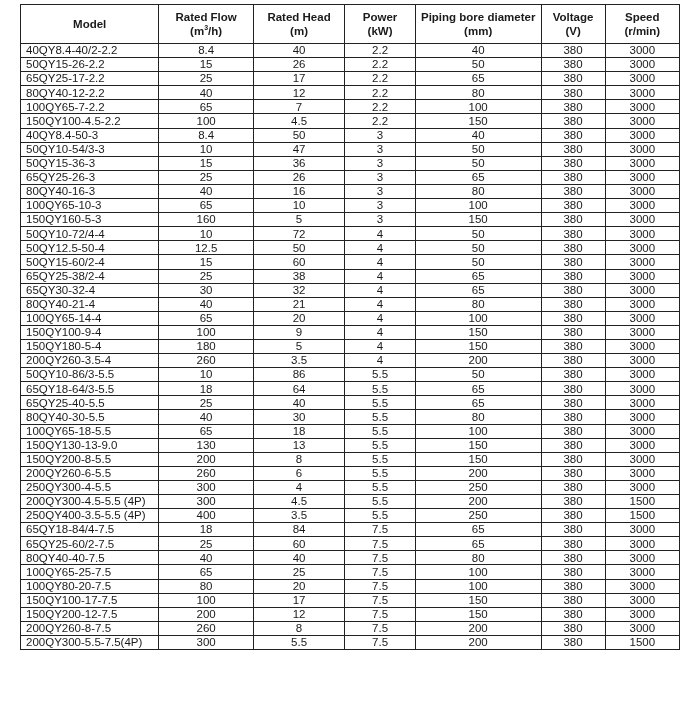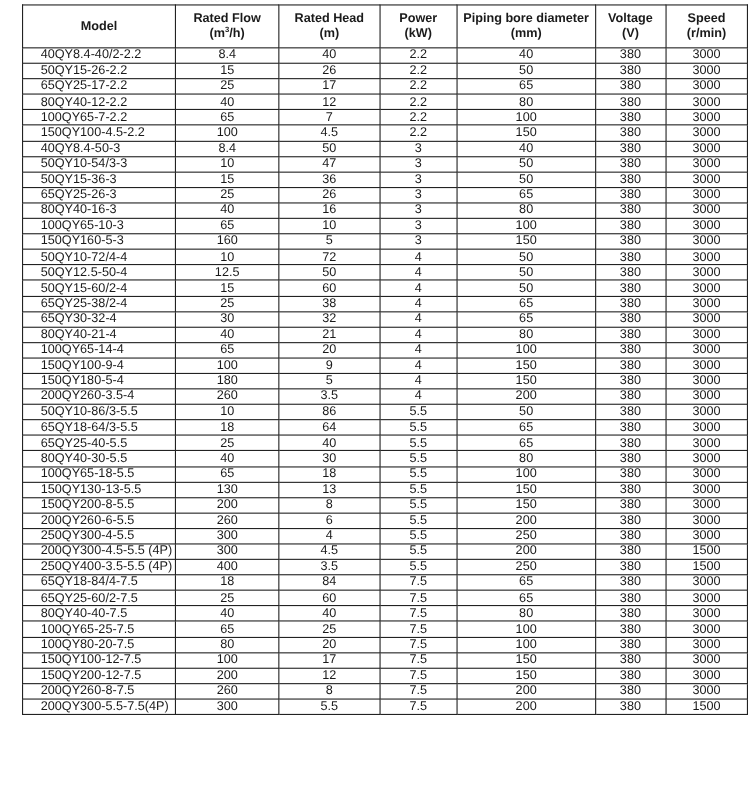--- a/index.html
+++ b/index.html
@@ -2,21 +2,21 @@
 <html><head>
 <meta charset="utf-8">
 <style>
   html, body { margin:0; padding:0; background:#ffffff; }
   body { width:680px; height:721px; overflow:hidden; position:relative; }
   .wrap { position:absolute; left:4px; top:4px; }
   table { border-collapse:collapse; font-family:"Liberation Sans", sans-serif; color:#1a1a1a; table-layout:fixed;margin-left:16px; }
   th, td { border:1.5px solid #222; padding:0; }
   th { height:38px; font-weight:bold; font-size:11.5px; line-height:14px; text-align:center; vertical-align:middle; }
   td { height:13.1px; font-size:11.5px; line-height:12.5px; text-align:center; white-space:nowrap; overflow:hidden; }
-  td.model { text-align:left; padding-left:16px; }
+  td.model { text-align:left; padding-left:5px; }
   sup { font-size:7px; line-height:0; }
 </style>
 </head>
 <body>
 
 <div class="wrap">
   <table>
     <colgroup>
       <col style="width:139px">
         <col style="width:97px">
@@ -284,21 +284,21 @@
         <tr>
           <td class="model">100QY65-18-5.5</td>
           <td>65</td>
           <td>18</td>
           <td>5.5</td>
           <td>100</td>
           <td>380</td>
           <td>3000</td>
         </tr>
         <tr>
-          <td class="model">150QY130-13-5.5</td>
+          <td class="model">150QY130-13-9.0</td>
           <td>130</td>
           <td>13</td>
           <td>5.5</td>
           <td>150</td>
           <td>380</td>
           <td>3000</td>
         </tr>
         <tr>
           <td class="model">150QY200-8-5.5</td>
           <td>200</td>
@@ -383,21 +383,21 @@
         <tr>
           <td class="model">100QY80-20-7.5</td>
           <td>80</td>
           <td>20</td>
           <td>7.5</td>
           <td>100</td>
           <td>380</td>
           <td>3000</td>
         </tr>
         <tr>
-          <td class="model">150QY100-12-7.5</td>
+          <td class="model">150QY100-17-7.5</td>
           <td>100</td>
           <td>17</td>
           <td>7.5</td>
           <td>150</td>
           <td>380</td>
           <td>3000</td>
         </tr>
         <tr>
           <td class="model">150QY200-12-7.5</td>
           <td>200</td>

